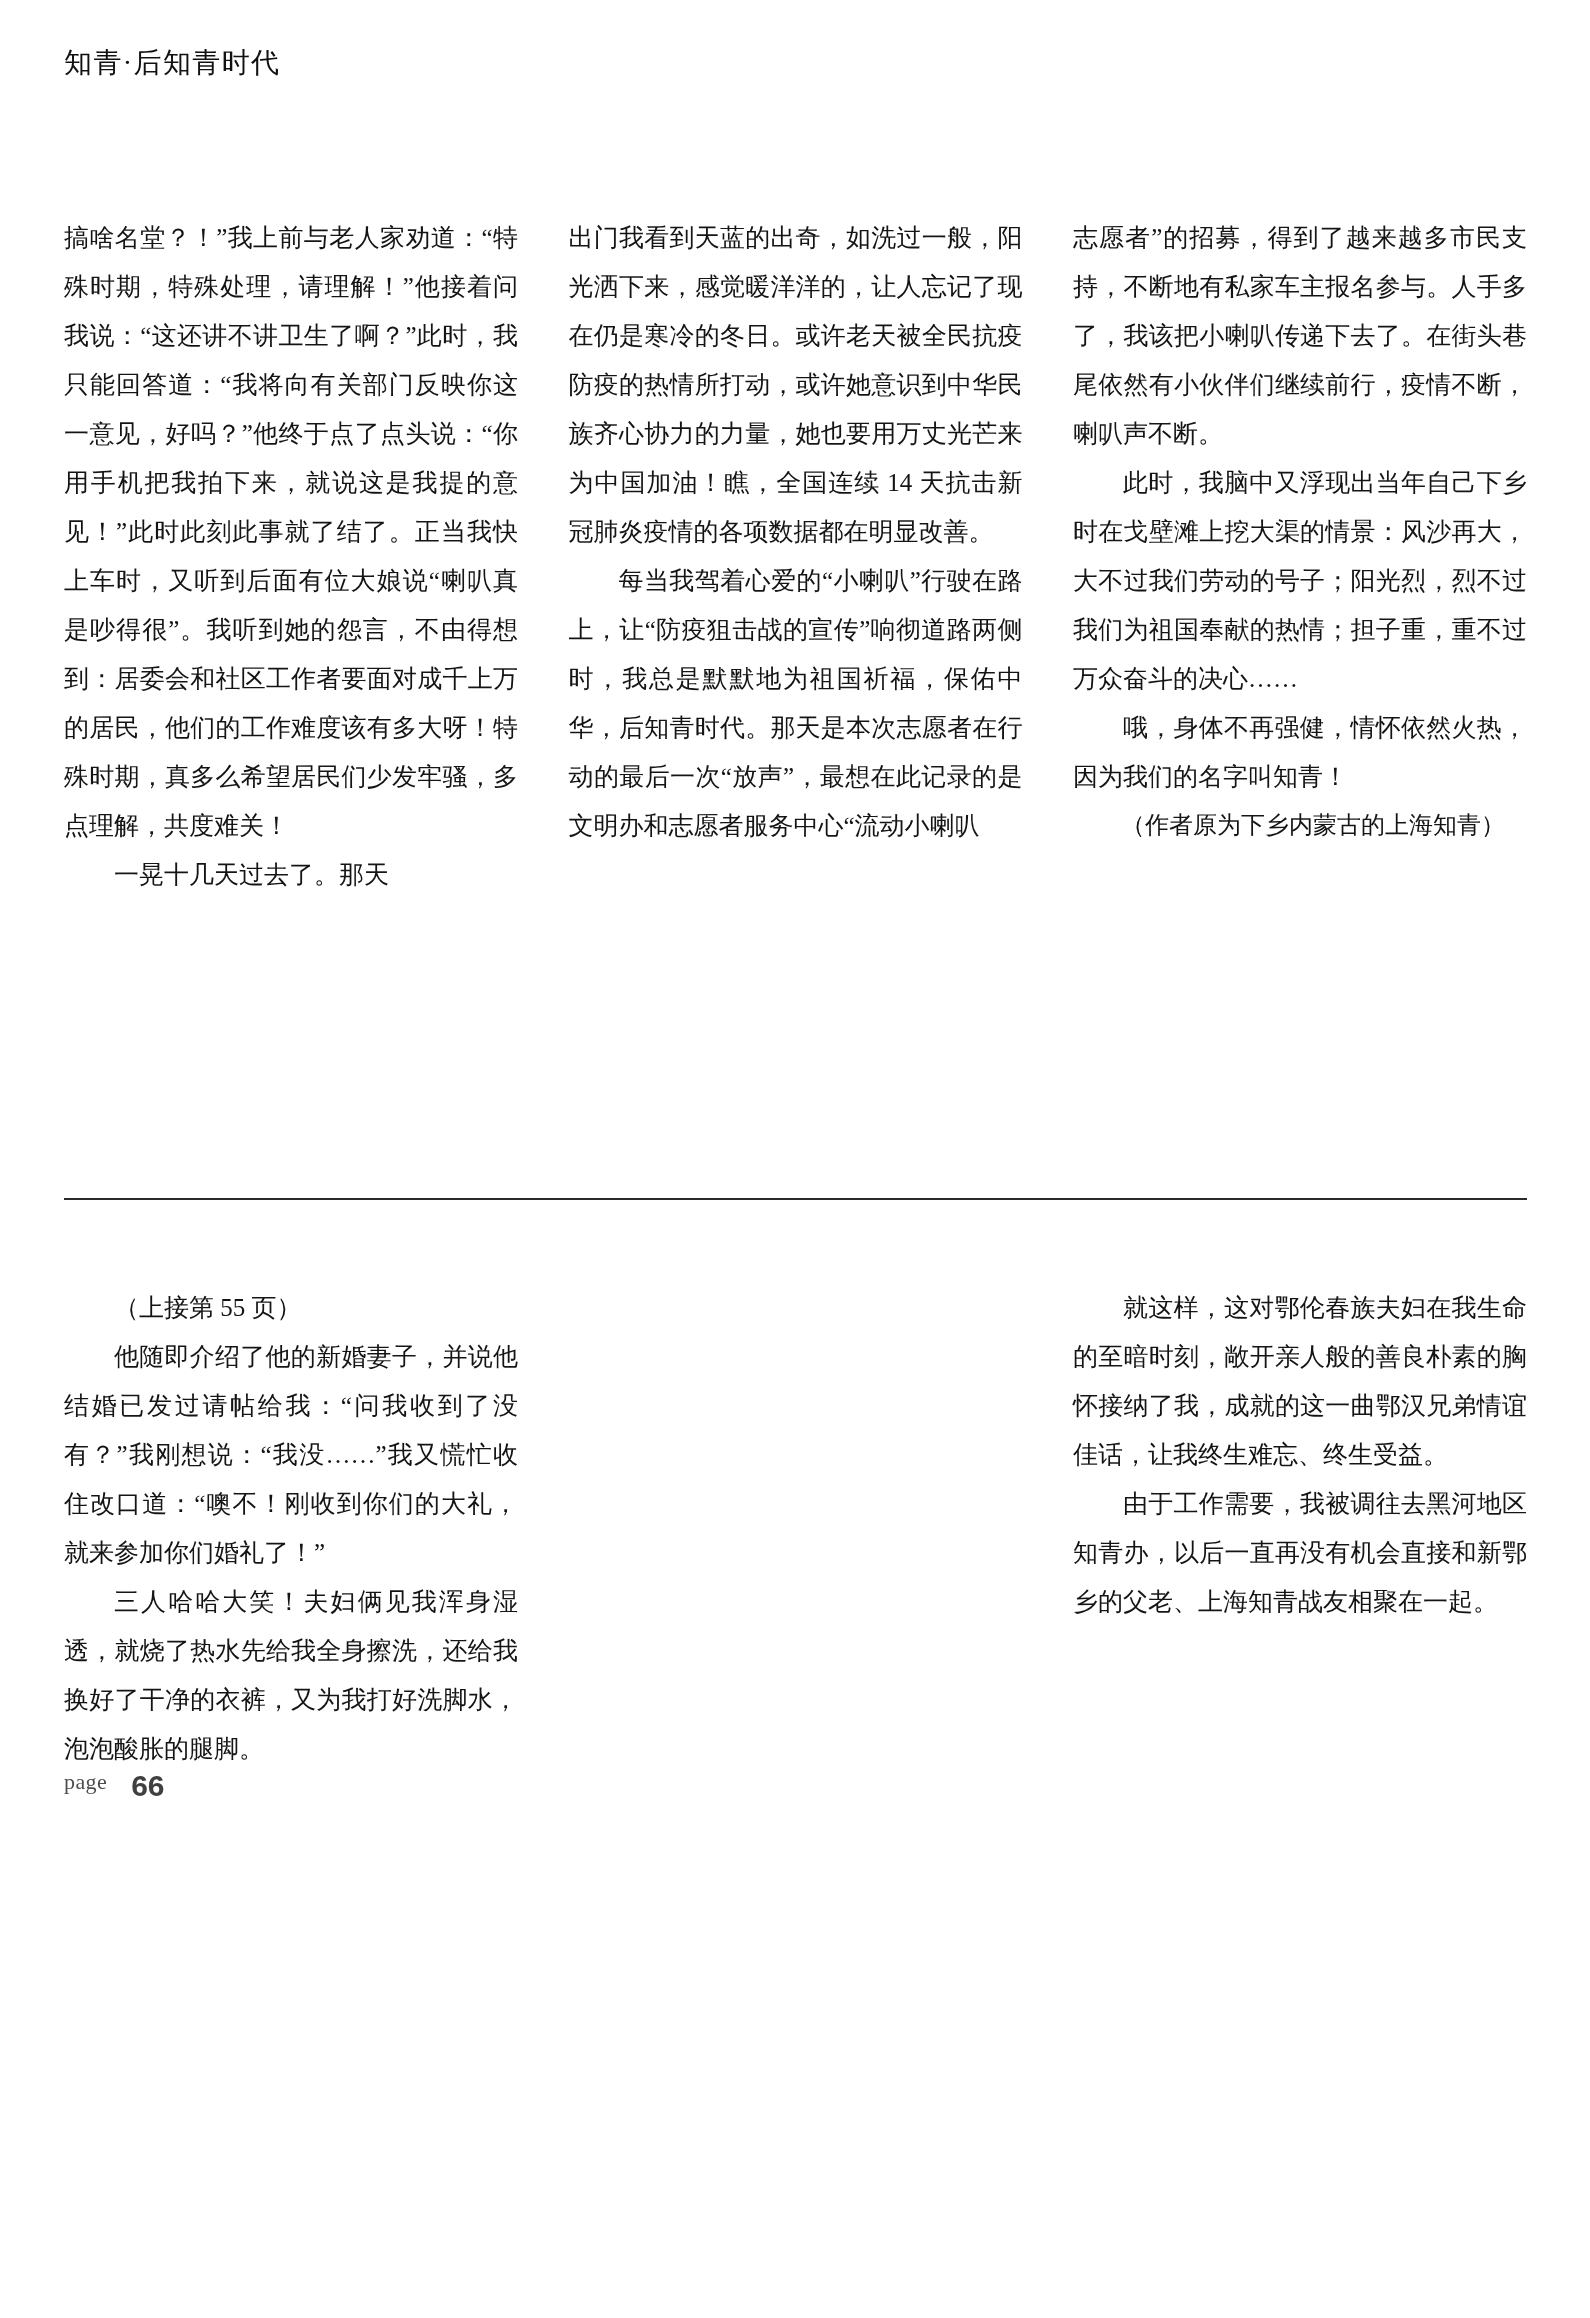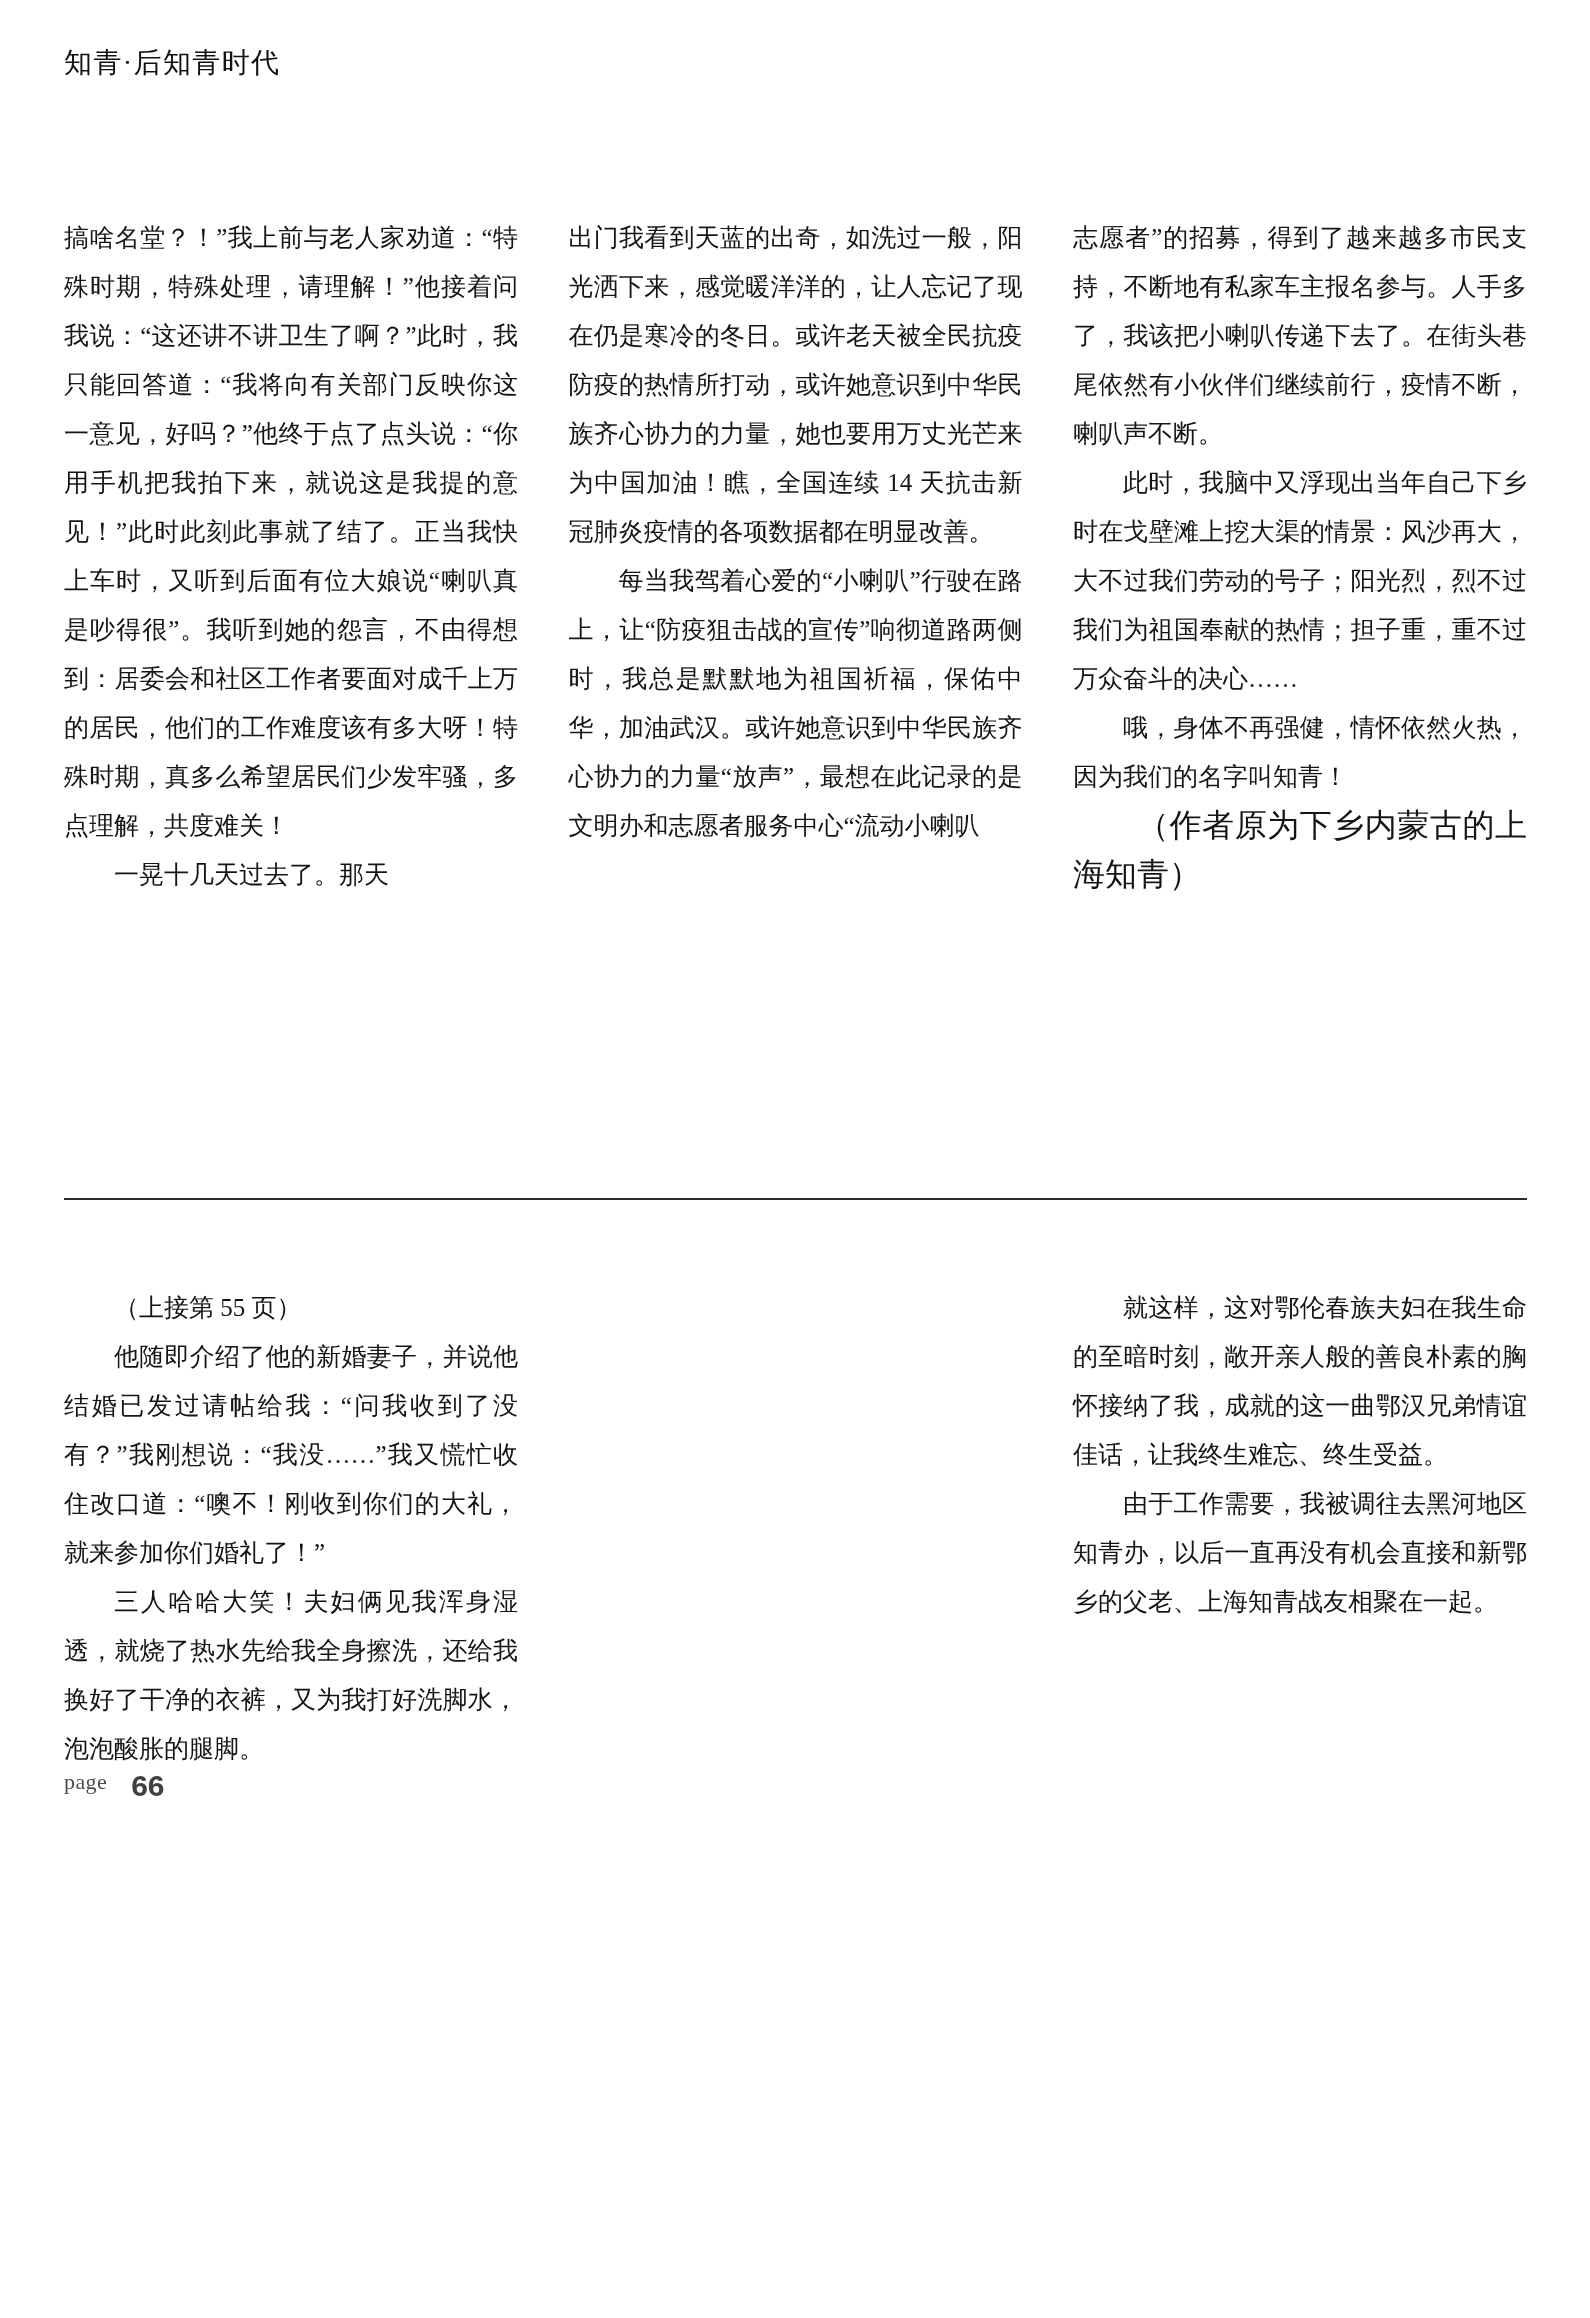--- a/index.html
+++ b/index.html
@@ -90,40 +90,40 @@
   }
   .footer .num {
     font-size: 30px;
     color: #404040;
     font-weight: bold;
     font-family: "Liberation Sans", sans-serif;
   }
 
   
   .byline {
-    font-size: 32px;
+    font-size: 24px;
   }
 </style>
 </head>
 <body>
 
 <div class="page">
 
   <div class="running-head">知青·后知青时代</div>
 
   <div class="article top">
 
     <div class="col">
       <p>搞啥名堂？！”我上前与老人家劝道：“特殊时期，特殊处理，请理解！”他接着问我说：“这还讲不讲卫生了啊？”此时，我只能回答道：“我将向有关部门反映你这一意见，好吗？”他终于点了点头说：“你用手机把我拍下来，就说这是我提的意见！”此时此刻此事就了结了。正当我快上车时，又听到后面有位大娘说“喇叭真是吵得很”。我听到她的怨言，不由得想到：居委会和社区工作者要面对成千上万的居民，他们的工作难度该有多大呀！特殊时期，真多么希望居民们少发牢骚，多点理解，共度难关！</p>
       <p class="indent">一晃十几天过去了。那天</p>
     </div>
 
     <div class="col">
       <p>出门我看到天蓝的出奇，如洗过一般，阳光洒下来，感觉暖洋洋的，让人忘记了现在仍是寒冷的冬日。或许老天被全民抗疫防疫的热情所打动，或许她意识到中华民族齐心协力的力量，她也要用万丈光芒来为中国加油！瞧，全国连续 14 天抗击新冠肺炎疫情的各项数据都在明显改善。</p>
-      <p class="indent">每当我驾着心爱的“小喇叭”行驶在路上，让“防疫狙击战的宣传”响彻道路两侧时，我总是默默地为祖国祈福，保佑中华，加油武汉。或许她意识到中华民族齐心协力的力量“放声”，最想在此记录的是文明办和志愿者服务中心“流动小喇叭</p>
+      <p class="indent">每当我驾着心爱的“小喇叭”行驶在路上，让“防疫狙击战的宣传”响彻道路两侧时，我总是默默地为祖国祈福，保佑中华，后知青时代。那天是本次志愿者在行动的最后一次“放声”，最想在此记录的是文明办和志愿者服务中心“流动小喇叭</p>
     </div>
 
     <div class="col">
       <p>志愿者”的招募，得到了越来越多市民支持，不断地有私家车主报名参与。人手多了，我该把小喇叭传递下去了。在街头巷尾依然有小伙伴们继续前行，疫情不断，喇叭声不断。</p>
       <p class="indent">此时，我脑中又浮现出当年自己下乡时在戈壁滩上挖大渠的情景：风沙再大，大不过我们劳动的号子；阳光烈，烈不过我们为祖国奉献的热情；担子重，重不过万众奋斗的决心……</p>
       <p class="indent">哦，身体不再强健，情怀依然火热，因为我们的名字叫知青！</p>
       <p class="indent byline">（作者原为下乡内蒙古的上海知青）</p>
     </div>
 
   </div>

